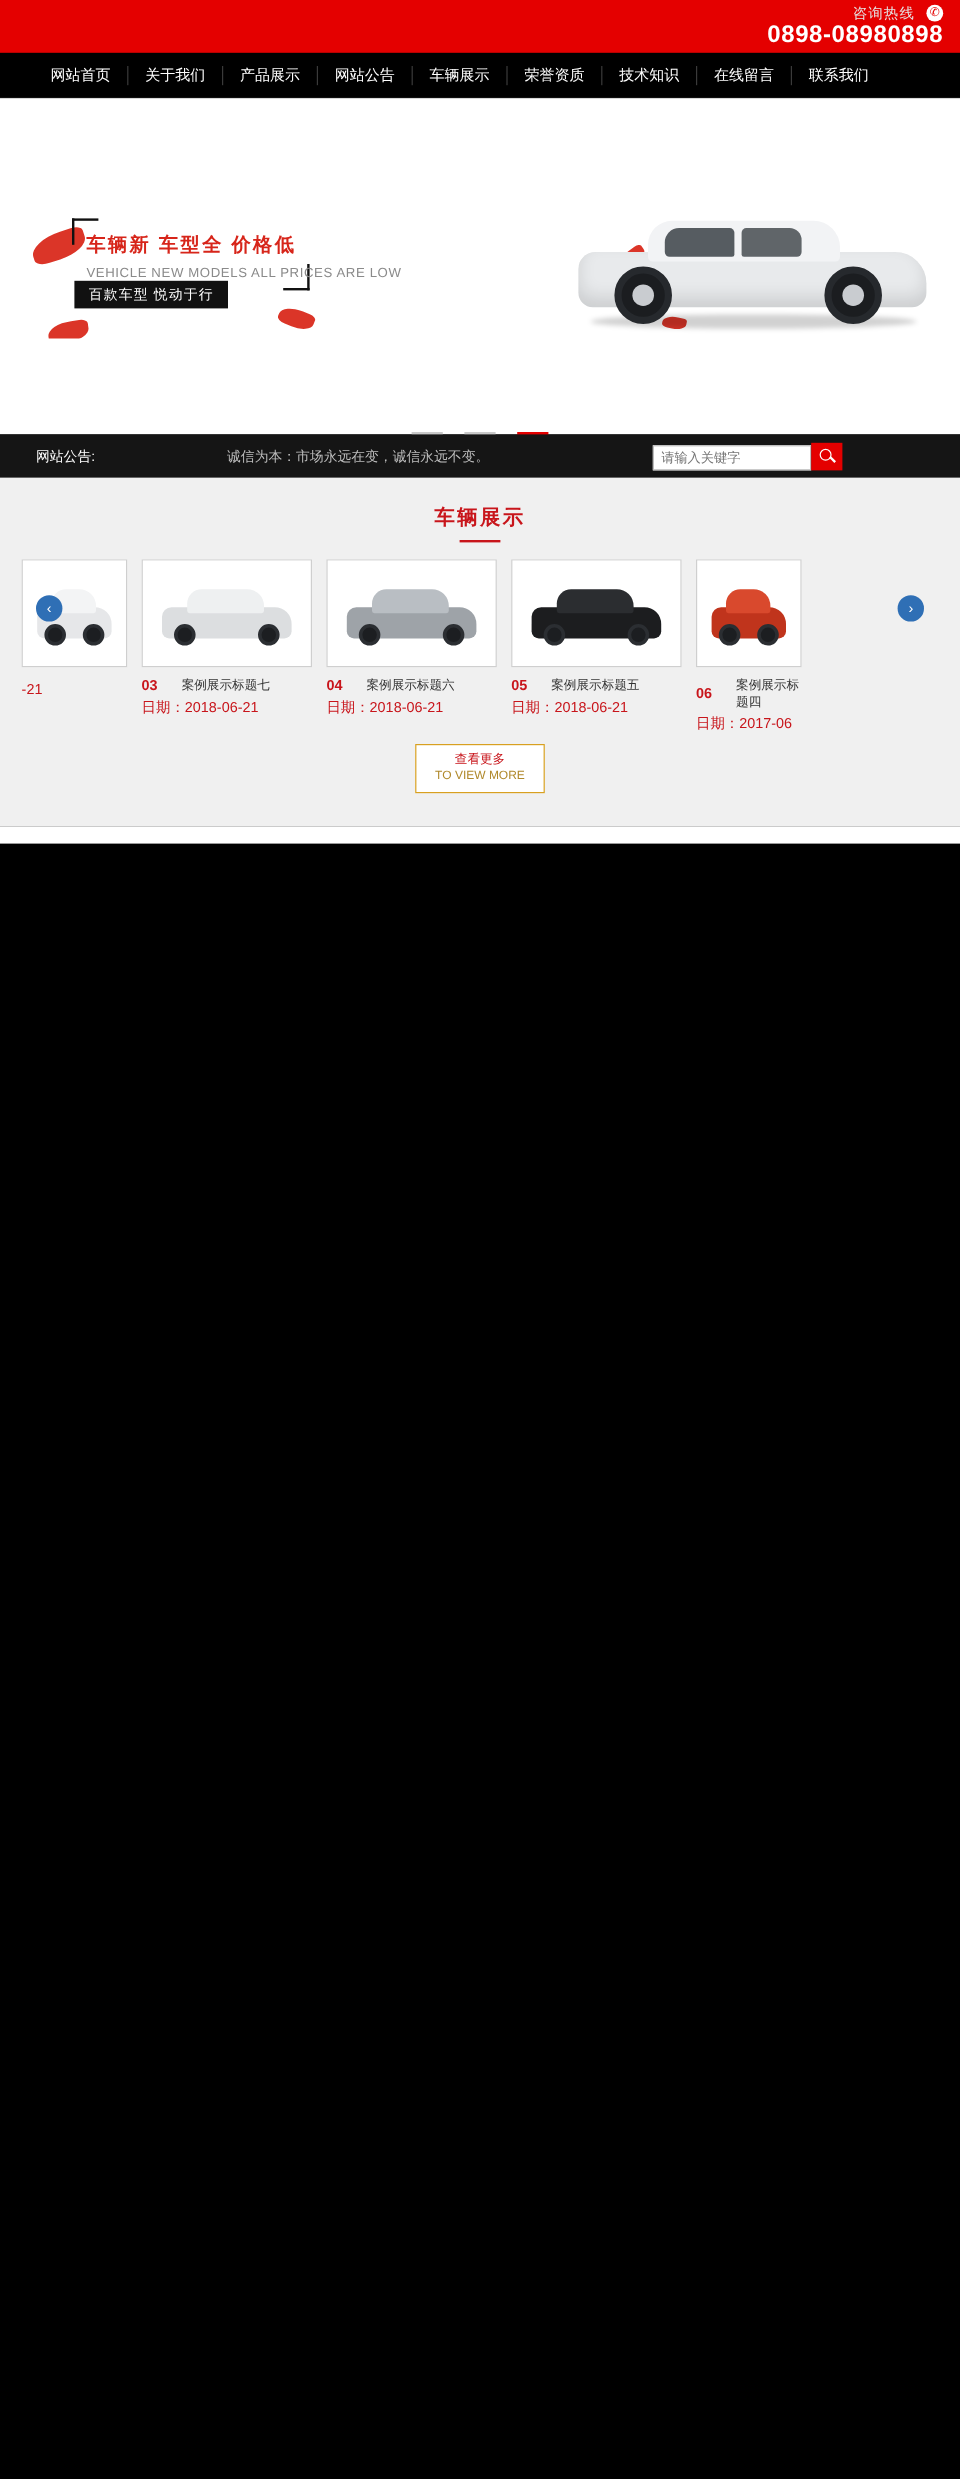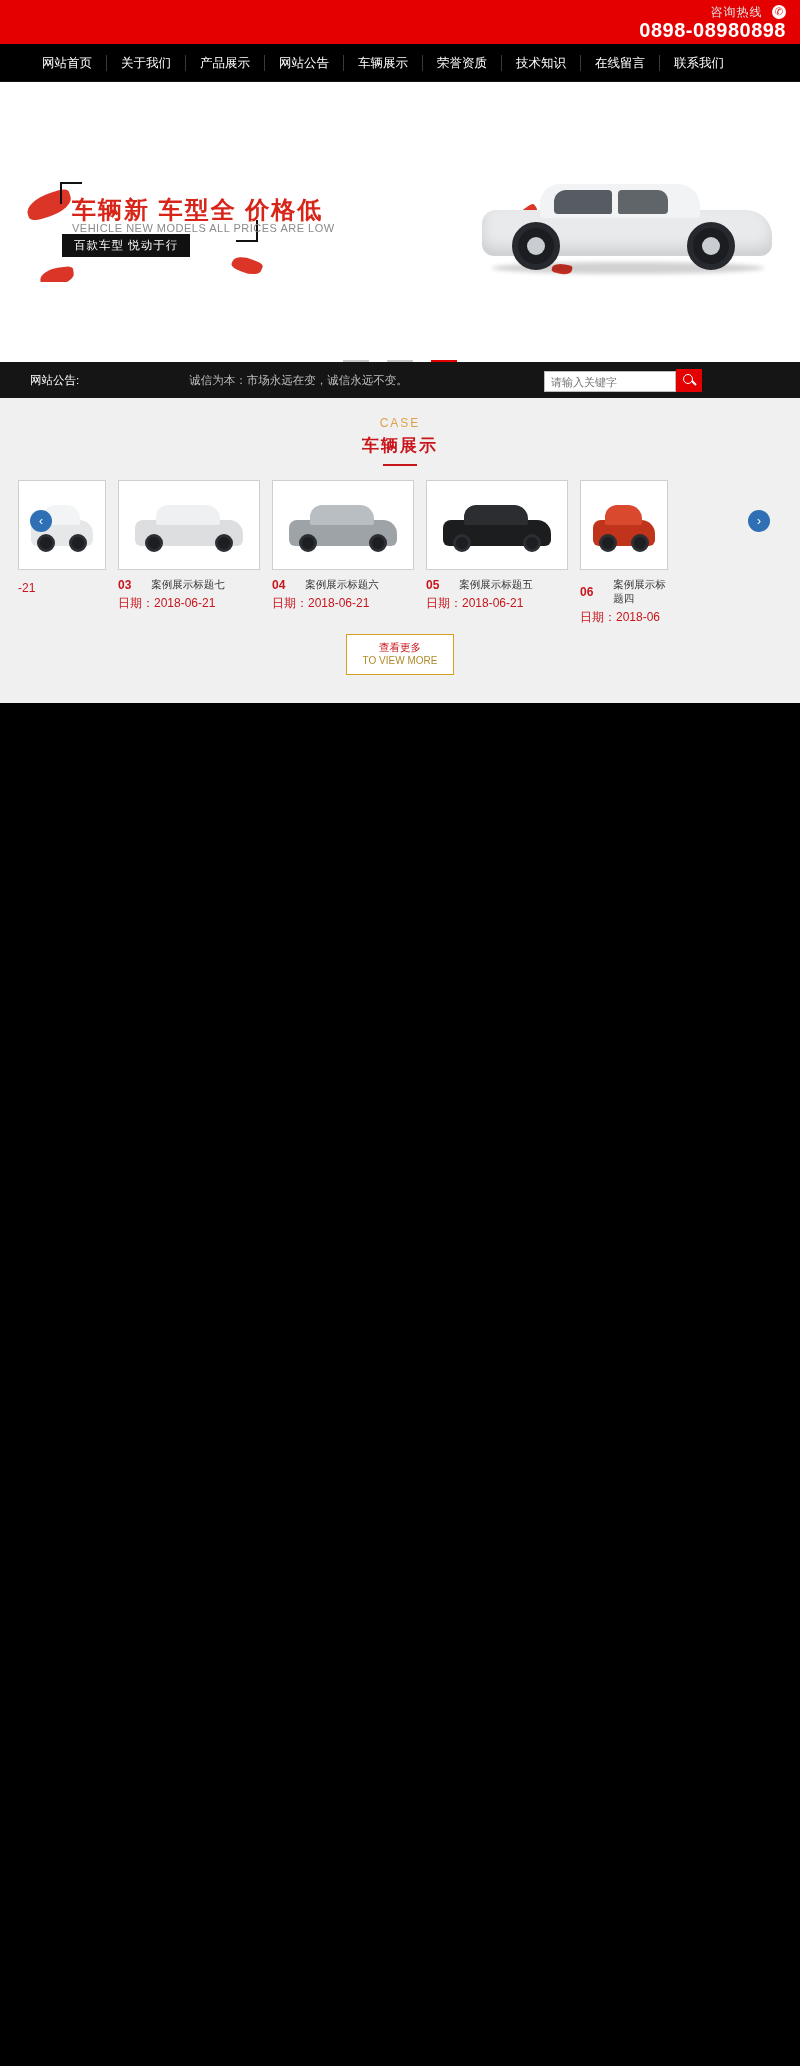--- a/index.html
+++ b/index.html
@@ -58,21 +58,21 @@
   .p4 { width: 20px; height: 10px; left: 552px; top: 182px; transform: rotate(12deg); }
   .p5 { width: 34px; height: 17px; left: 40px; top: 186px; transform: rotate(-8deg); }
 
   .bracket-tl, .bracket-br {
     position: absolute; border-color: #111; border-style: solid;
   }
   .bracket-tl { left: 60px; top: 100px; width: 22px; height: 22px; border-width: 2px 0 0 2px; }
   .bracket-br { left: 236px; top: 138px; width: 22px; height: 22px; border-width: 0 2px 2px 0; }
 
   .slogan-main {
-    position: absolute; left: 72px; top: 112px; font-size: 24px; font-weight: bold;
+    position: absolute; left: 72px; top: 112px; font-size: 16px; font-weight: bold;
     color: #d7251a; letter-spacing: 2px; white-space: nowrap;
   }
   .slogan-sub {
     position: absolute; left: 72px; top: 140px; font-size: 11px; color: #8a8a8a;
     letter-spacing: .5px; white-space: nowrap;
   }
   .slogan-tag {
     position: absolute; left: 62px; top: 152px; background: #111; color: #fff;
     font-size: 11.5px; padding: 4px 12px; letter-spacing: 1px; white-space: nowrap;
   }
@@ -308,21 +308,20 @@
   <div class="notice">
     <span class="lbl">网站公告:</span>
     <span class="txt">诚信为本：市场永远在变，诚信永远不变。</span>
     <div class="searchbox">
       <input type="text" placeholder="请输入关键字" style="">
       <button class="searchbtn"></button>
     </div>
   </div>
 
   <div class="case">
-    <div class="eyebrow">CASE</div>
     <div class="title">车辆展示</div>
 
     <div class="carousel">
       <div class="arrow left">‹</div>
       <div class="arrow right">›</div>
 
       <div class="cards">
         <div class="card edge">
           <div class="thumb" style="background:#fff">
             <span class="cbody" style="background:#e6e7e9"></span>
@@ -392,21 +391,21 @@
             <span class="idx">05</span>
             <span class="name">案例展示标题五</span>
           </div>
           <div class="date">日期：2018-06-21</div>
         </div>
         <div class="m edge">
           <div class="mt">
             <span class="idx">06</span>
             <span class="name">案例展示标题四</span>
           </div>
-          <div class="date">日期：2018-06</div>
+          <div class="date">日期：2017-06</div>
         </div>
       </div>
     </div>
 
     <div class="viewmore">
       <div>查看更多</div>
       <div class="en">TO VIEW MORE</div>
     </div>
   </div>
 

